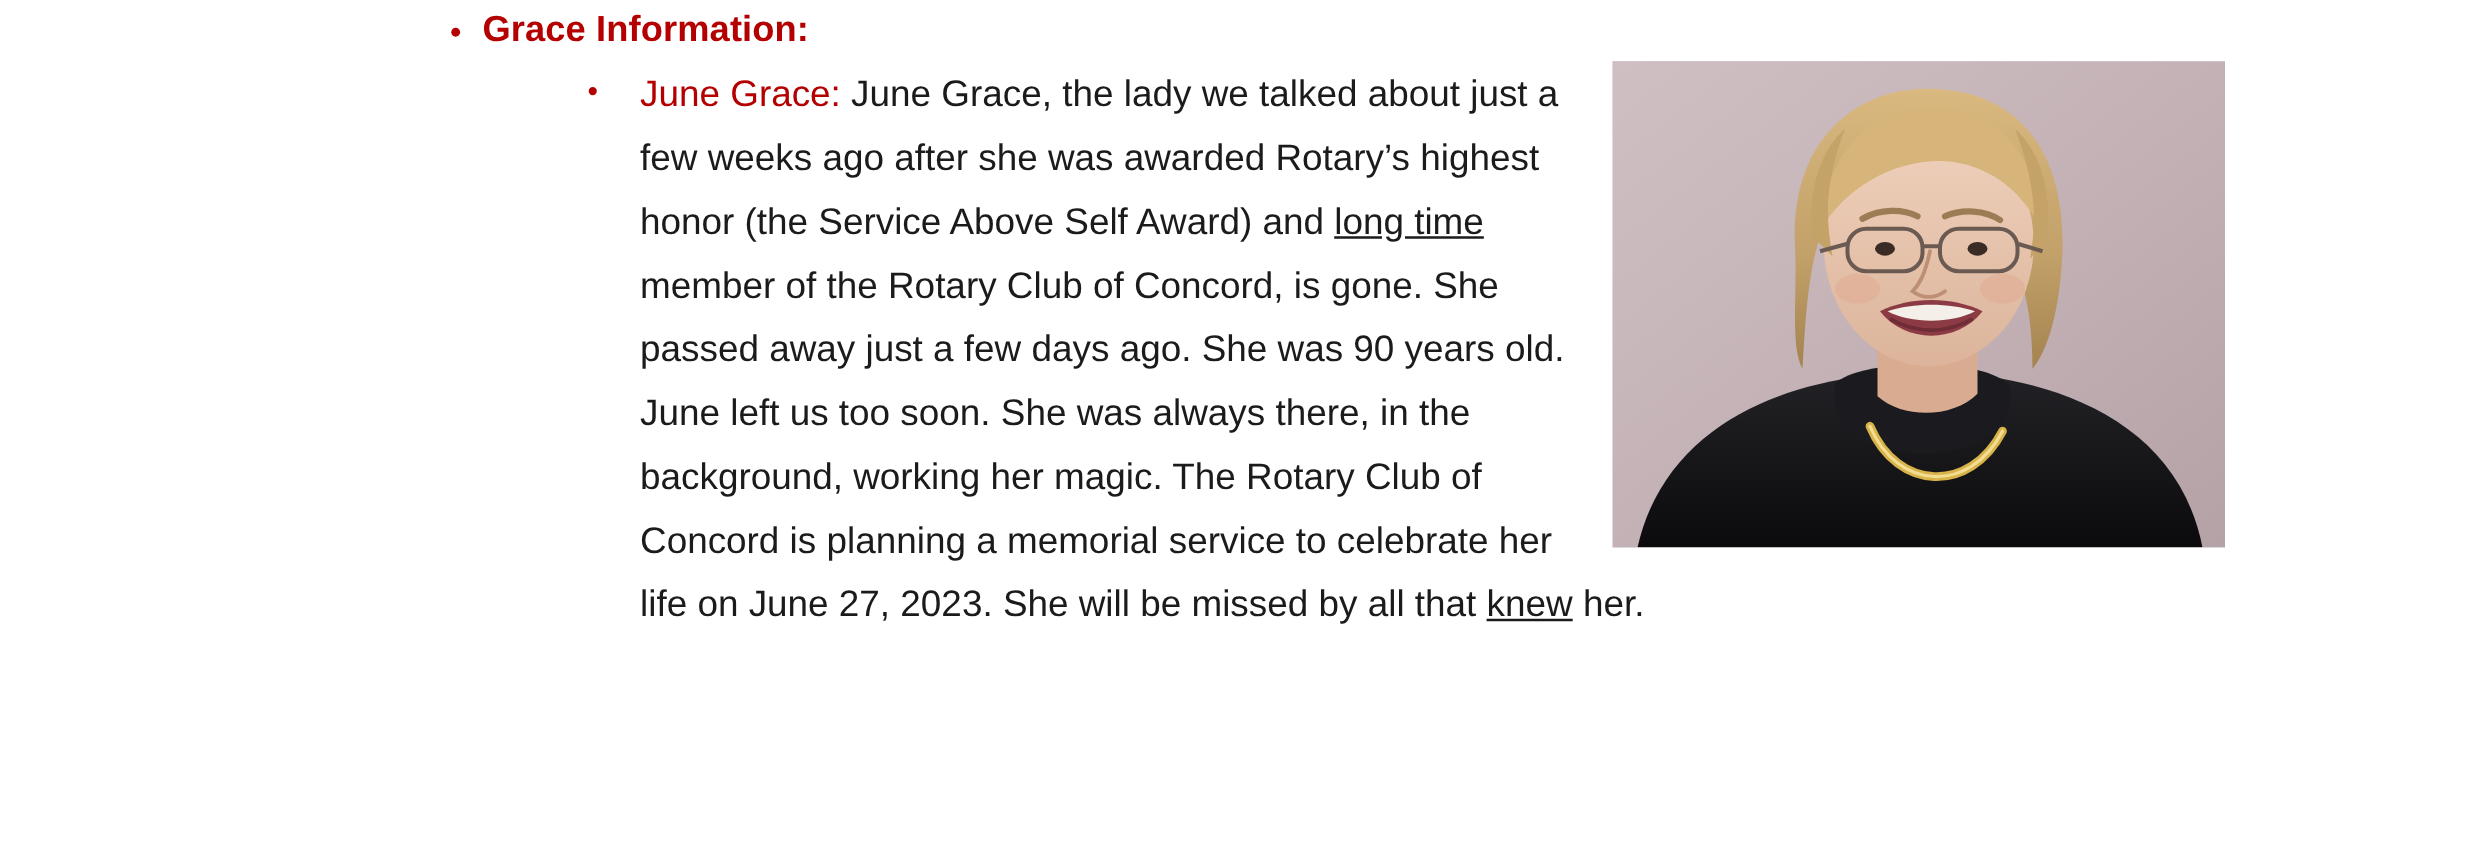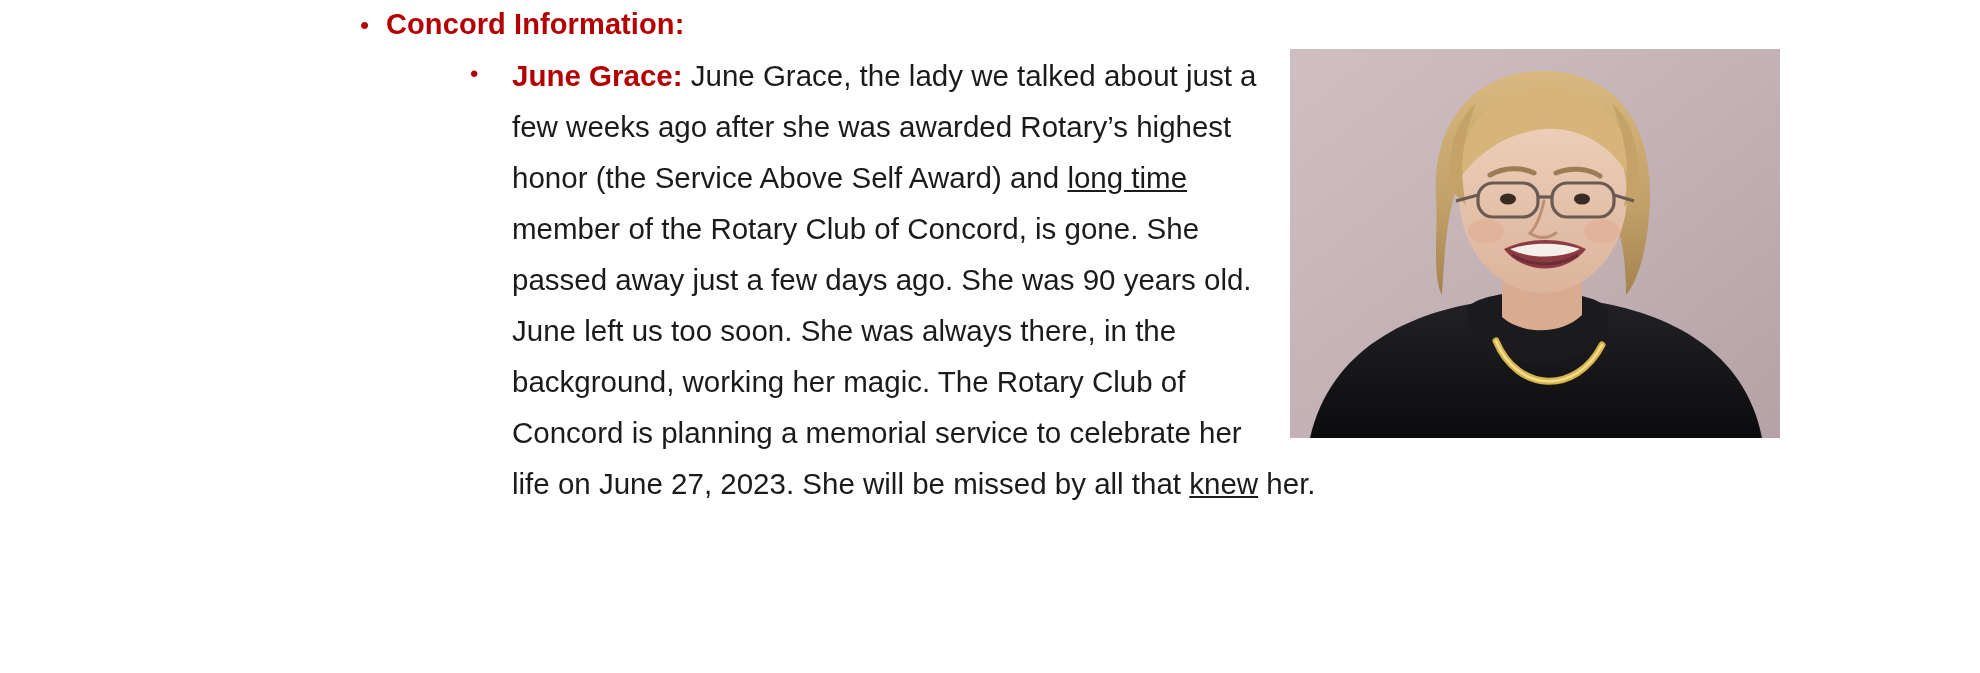--- a/index.html
+++ b/index.html
@@ -71,21 +71,21 @@
   }
   .body-text {
     font-size: 29.5px;
     line-height: 51px;
     color: #1b1b1b;
     text-align: left;
     width: 1268px;
   }
   .lead {
     color: #b40000;
-    font-weight: bold;
+    font-weight: normal;
   }
   .u {
     text-decoration: underline;
     text-align: center;
   }
 
   
   .portrait {
     float: right;
     width: 490px;
@@ -104,21 +104,21 @@
   }
 </style>
 </head>
 <body>
 
 <div class="page">
 
   <div class="level1">
     <div class="level1-row">
       <span class="bullet">•</span>
-      <span class="level1-text">Concord Information:</span>
+      <span class="level1-text">Grace Information:</span>
     </div>
   </div>
 
   <div class="level2">
     <div class="level2-row">
       <span class="bullet2">•</span>
       <div class="body-text">
 
         <div class="portrait">
           <svg viewBox="0 0 490 389" preserveAspectRatio="none">

